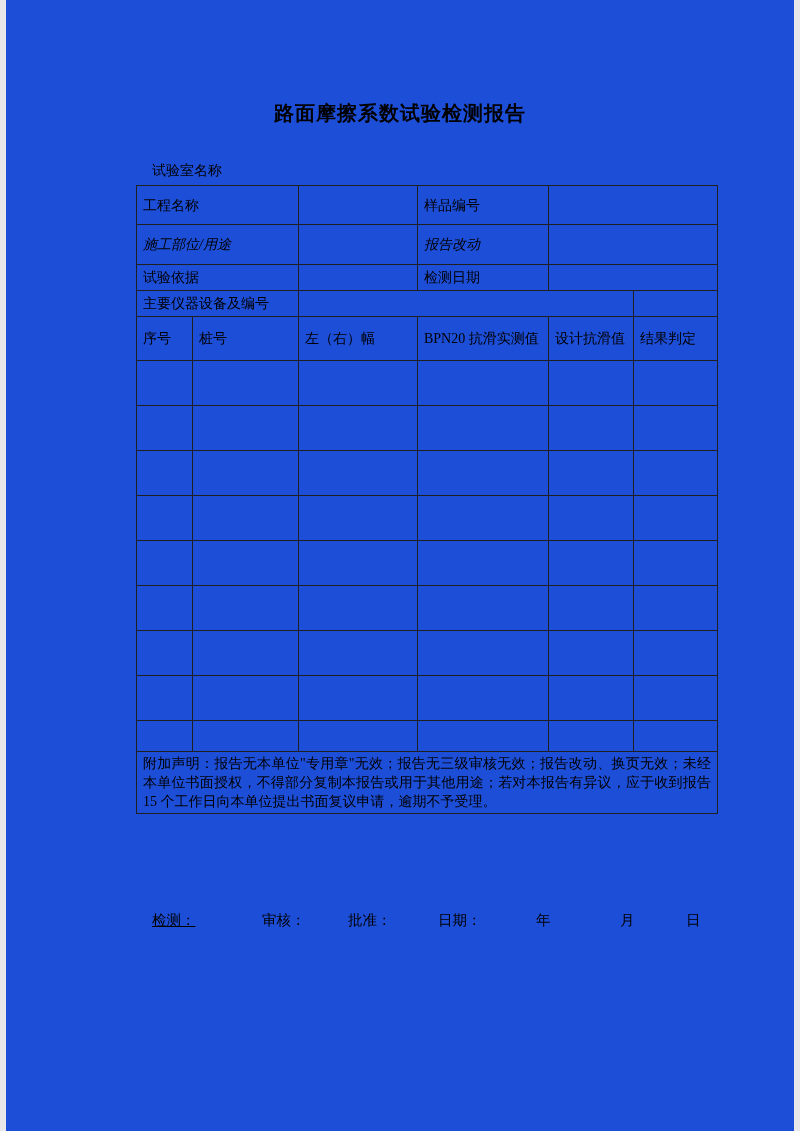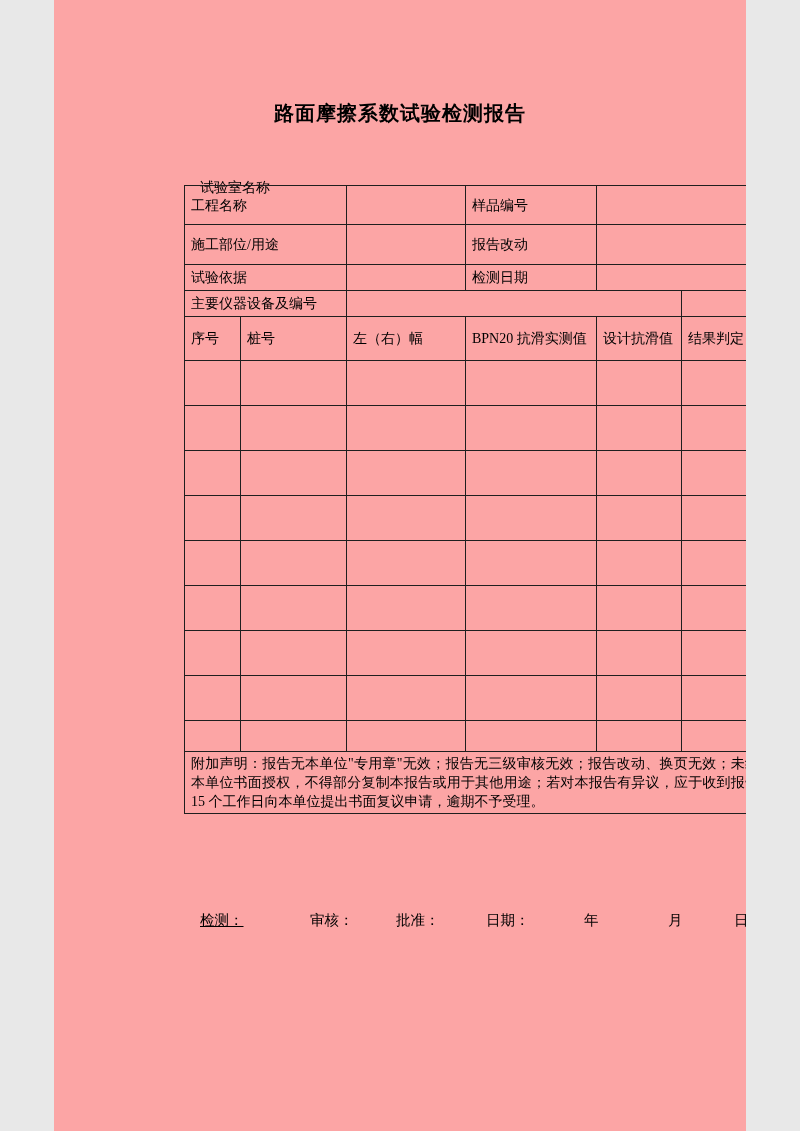--- a/index.html
+++ b/index.html
@@ -1,61 +1,61 @@
 <!DOCTYPE html>
 <html><head>
 <meta charset="utf-8">
 <style>
   * { margin: 0; padding: 0; box-sizing: border-box; }
   html, body { background: #e8e8e8; }
   .page {
     position: relative;
-    width: 692px;
+    width: 788px;
     height: 1131px;
-    background: #fca5a5;
+    background: #1d4ed8;
     margin: 0 auto;
     font-family: "Liberation Serif", "DejaVu Serif", serif;
     color: #000000;
     overflow: hidden;
   }
   .title {
     position: absolute;
     top: 100px;
     left: 0;
     width: 100%;
     text-align: center;
     font-family: "Liberation Sans", "DejaVu Sans", sans-serif;
     font-size: 20px;
     font-weight: 700;
     letter-spacing: 1px;
   }
   .lab-name {
     position: absolute;
-    top: 179px;
+    top: 162px;
     left: 146px;
     font-size: 14px;
   }
   table.report-table {
     position: absolute;
     top: 185px;
     left: 130px;
     width: 581px;
     border-collapse: collapse;
     table-layout: fixed;
   }
   table.report-table td {
     border: 1px solid #1f1f1f;
     font-size: 14px;
     padding: 2px 6px;
     vertical-align: middle;
     overflow: hidden;
     line-height: 19px;
   }
   tr.h39 { height: 39px; }
-  tr.h40 { height: 40px; }
+  tr.h40 { height: 40px; font-style: italic; }
   tr.h26 { height: 26px; }
   tr.h44 { height: 44px; }
   tr.h45 { height: 45px; }
   tr.h31 { height: 31px; }
   tr.h58 { height: 58px; }
   td.disclaimer-cell {
     text-align: justify;
     padding: 4px 7px 6px 7px;
     line-height: 19px;
   }

